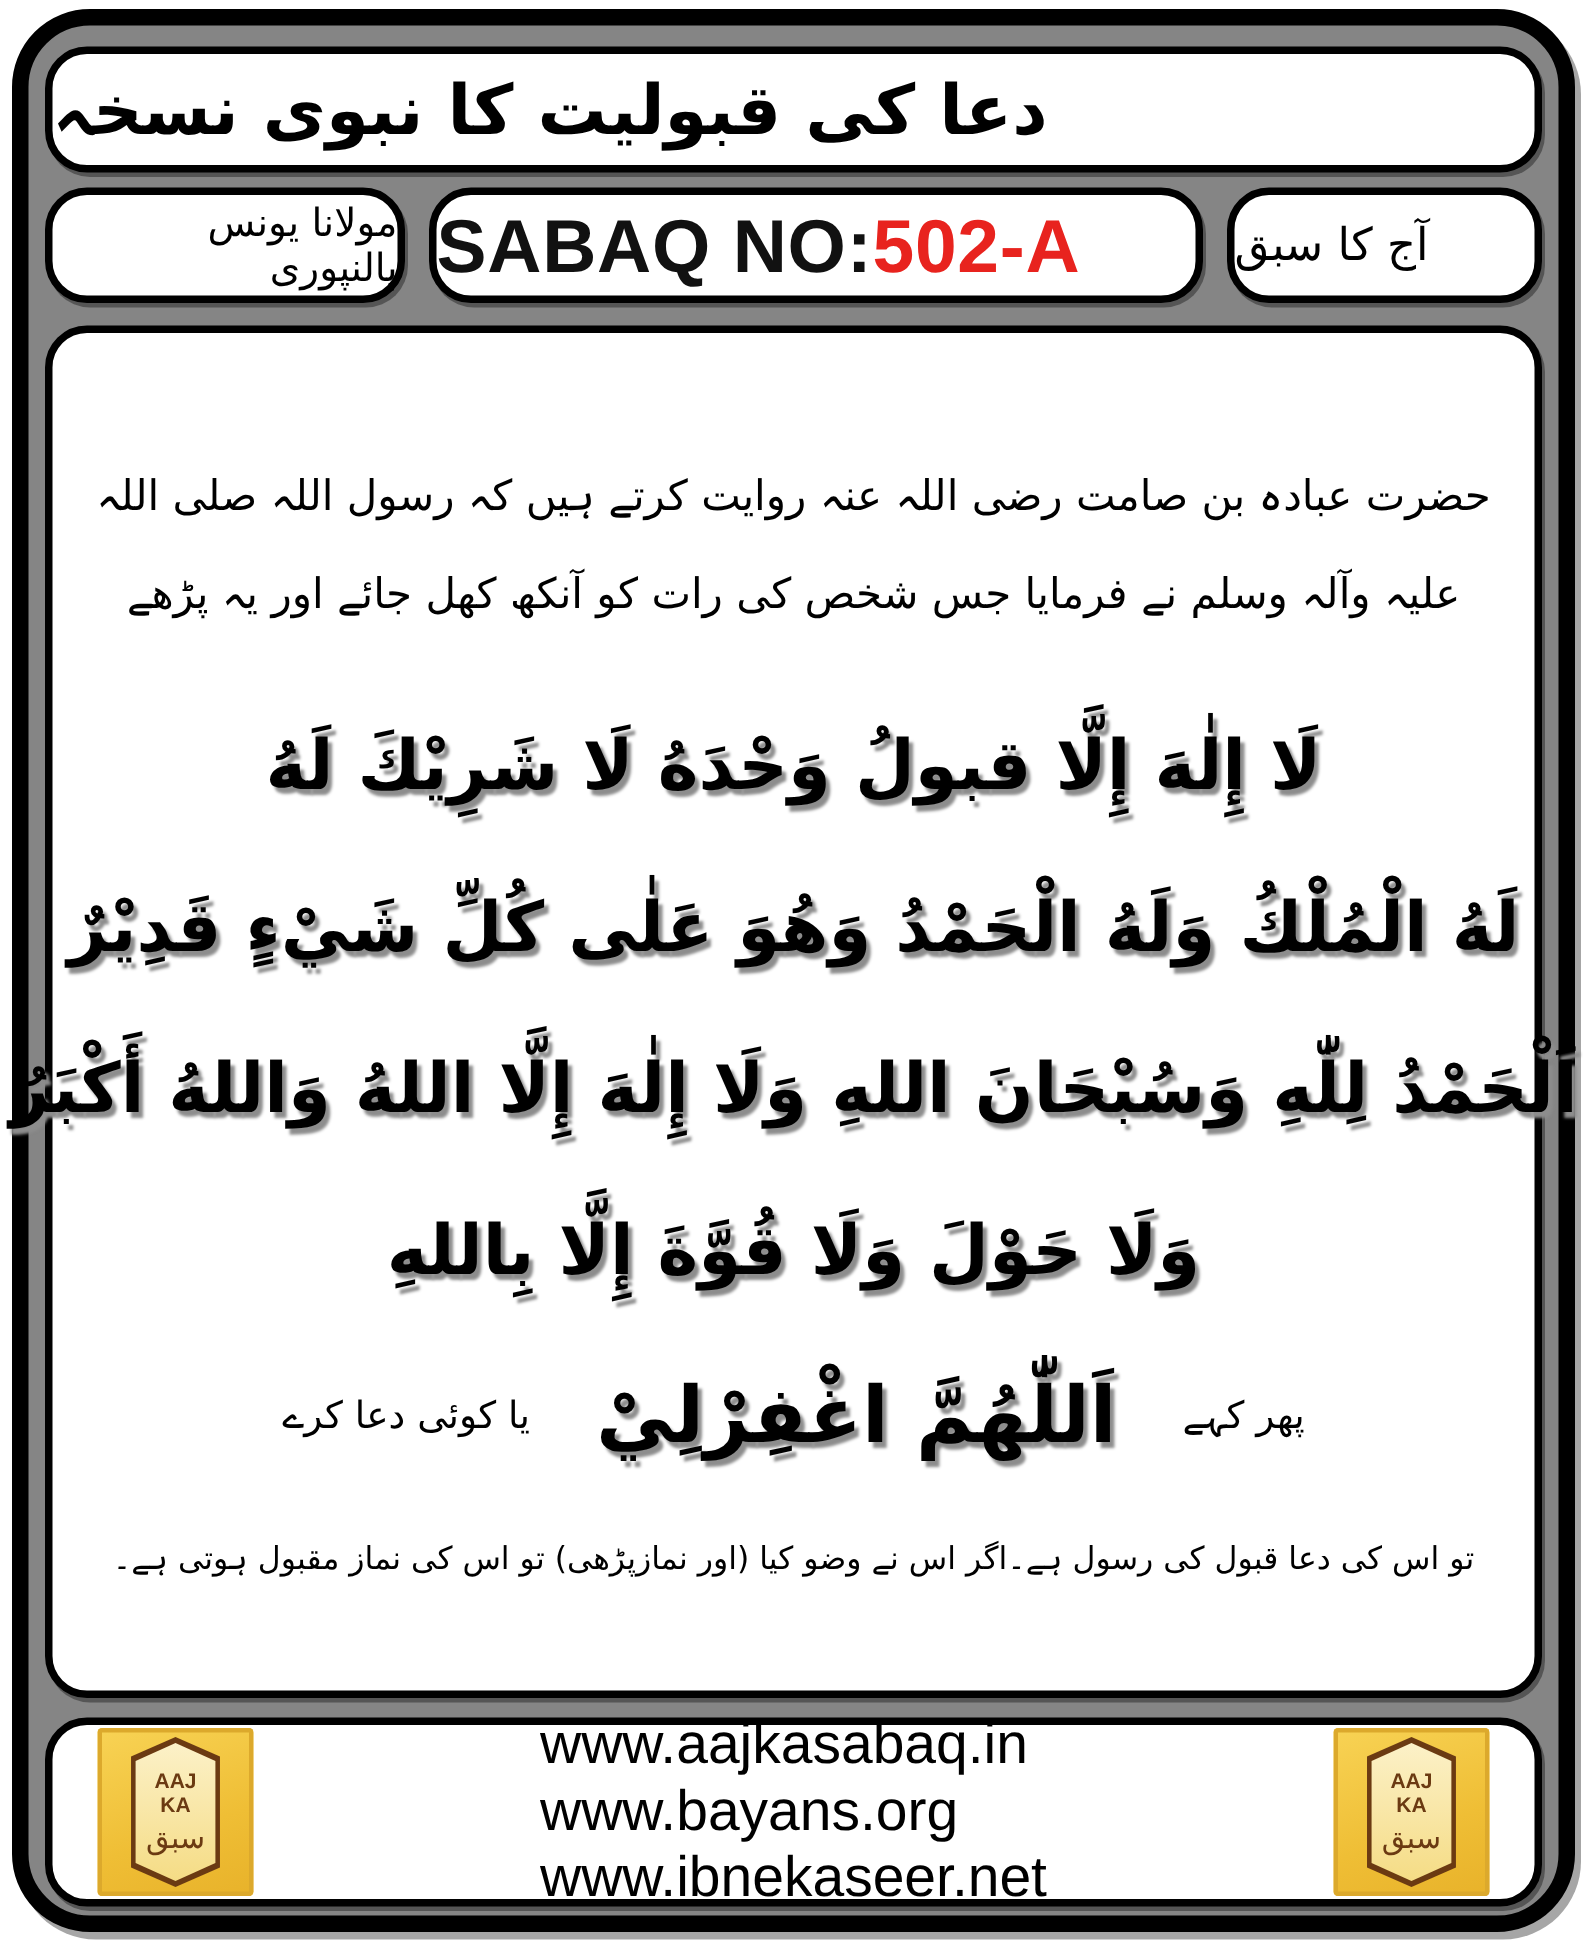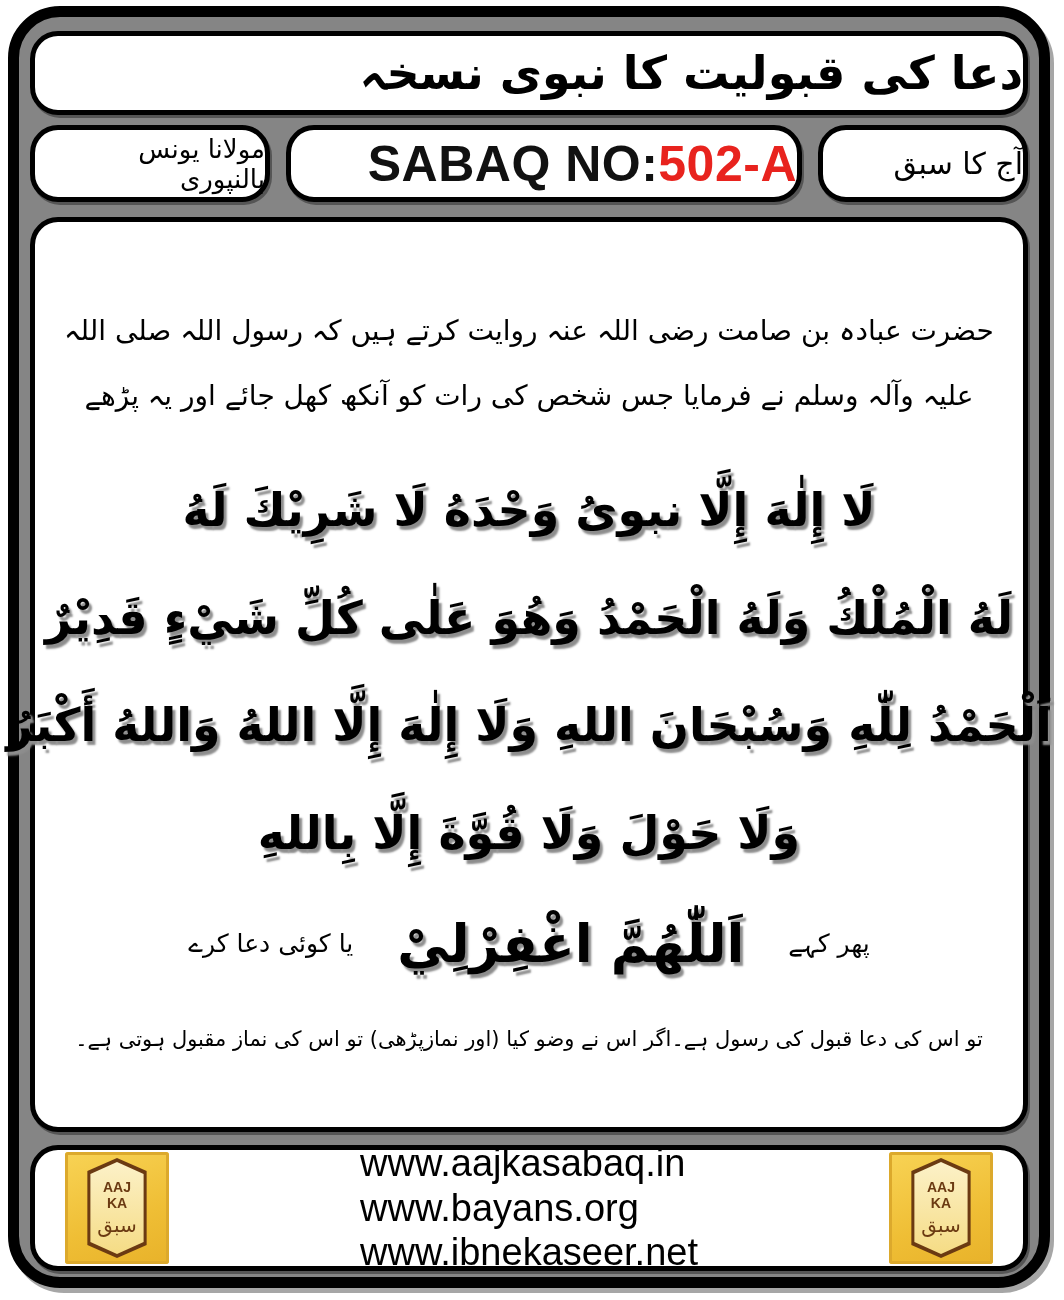--- a/index.html
+++ b/index.html
@@ -10,21 +10,21 @@
     font-family:"DejaVu Sans", sans-serif;
   }
   .frame {
     position:absolute; left:8px; top:6px; width:1042px; height:1282px;
     border:11px solid #000; border-radius:52px; background:#858585;
     box-shadow:4px 5px 0 rgba(0,0,0,0.35);
   }
   .box {
     position:absolute; background:#ffffff; border:5px solid #000;
     border-radius:28px; box-shadow:2px 3px 0 rgba(45,45,45,0.55);
-    display:flex; align-items:center; justify-content:flex-end;
+    display:flex; align-items:center; justify-content:flex-start;
   }
   .title-box  { left:11px; top:14px;  width:998px; height:84px; }
   .author-box { left:11px; top:108px; width:240px; height:77px;padding-left:11px; }
   .sabaq-box  { left:267px; top:108px; width:516px; height:77px; }
   .today-box  { left:799px; top:108px; width:210px; height:77px; }
   .main-box   { left:11px; top:200px; width:998px; height:915px;
                 flex-direction:column; justify-content:space-evenly;
                 padding:22px 18px; }
   .footer-box { left:11px; top:1128px; width:998px; height:126px;
                 justify-content:space-between; padding:16px 30px;align-items:center; }
@@ -89,21 +89,21 @@
     <span class="sabaq-line"><span class="sabaq-label">SABAQ NO:</span><span class="sabaq-number">502-A</span></span>
   </div>
 
   <div class="box today-box">
     <span class="urdu today-text">آج کا سبق</span>
   </div>
 
   <div class="box main-box">
     <p class="intro">حضرت عبادہ بن صامت رضی اللہ عنہ روایت کرتے ہیں کہ رسول اللہ صلی اللہ علیہ وآلہ وسلم نے فرمایا جس شخص کی رات کو آنکھ کھل جائے اور یہ پڑھے</p>
 
-    <div class="dua-line">لَا إِلٰهَ إِلَّا نبویُ وَحْدَهُ لَا شَرِيْكَ لَهُ</div>
+    <div class="dua-line">لَا إِلٰهَ إِلَّا قبولُ وَحْدَهُ لَا شَرِيْكَ لَهُ</div>
     <div class="dua-line">لَهُ الْمُلْكُ وَلَهُ الْحَمْدُ وَهُوَ عَلٰى كُلِّ شَيْءٍ قَدِيْرٌ</div>
     <div class="dua-line">اَلْحَمْدُ لِلّٰهِ وَسُبْحَانَ اللهِ وَلَا إِلٰهَ إِلَّا اللهُ وَاللهُ أَكْبَرُ</div>
     <div class="dua-line">وَلَا حَوْلَ وَلَا قُوَّةَ إِلَّا بِاللهِ</div>
 
     <div class="mixed-row">
       <span class="note-text">پھر کہے</span>
       <span class="dua-short">اَللّٰهُمَّ اغْفِرْلِيْ</span>
       <span class="note-text">یا کوئی دعا کرے</span>
     </div>
 

